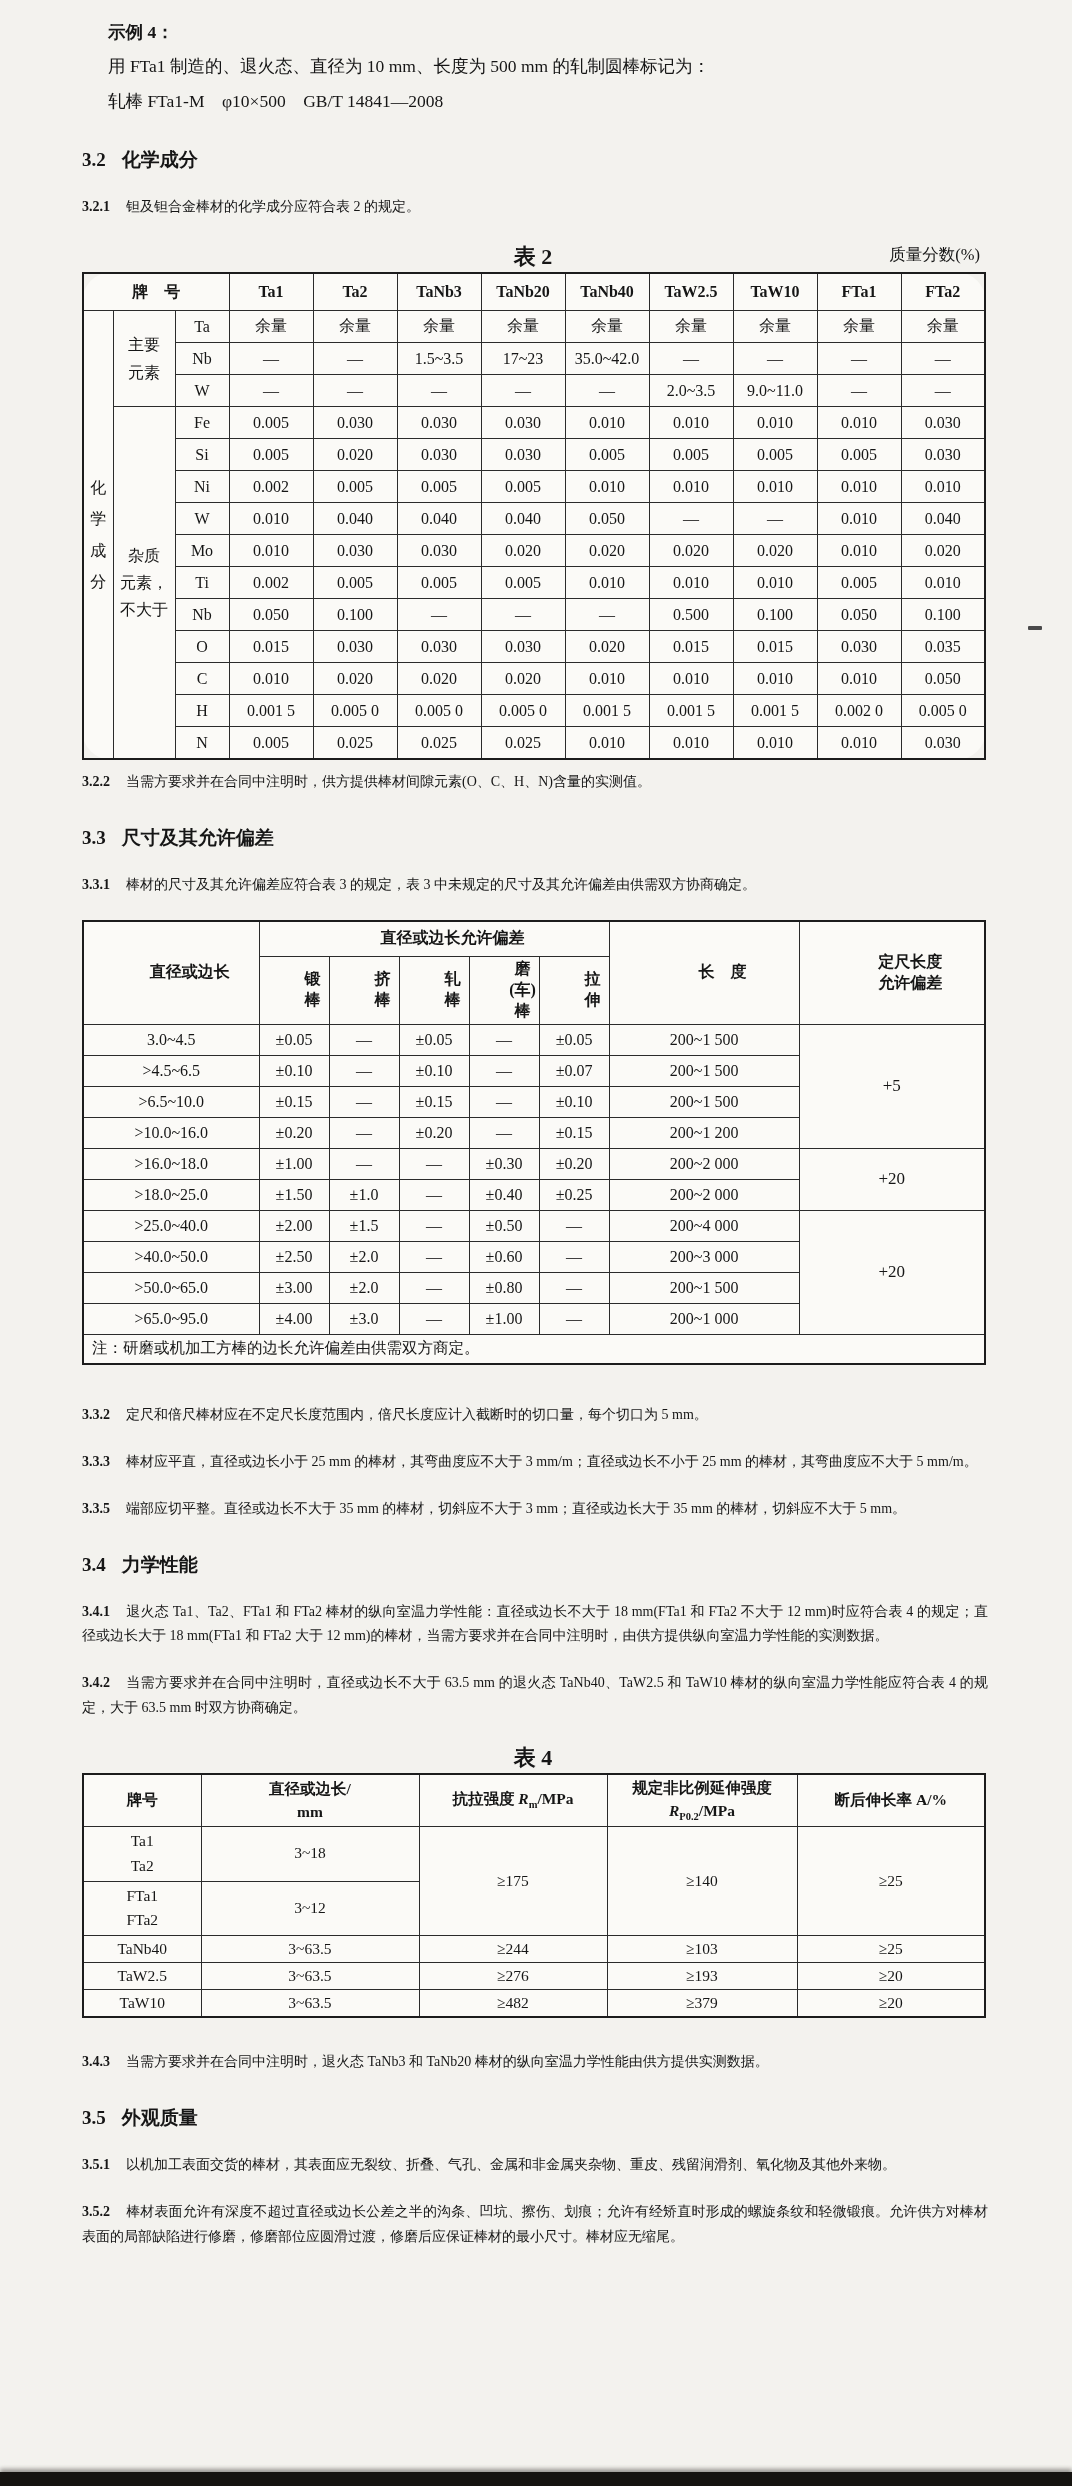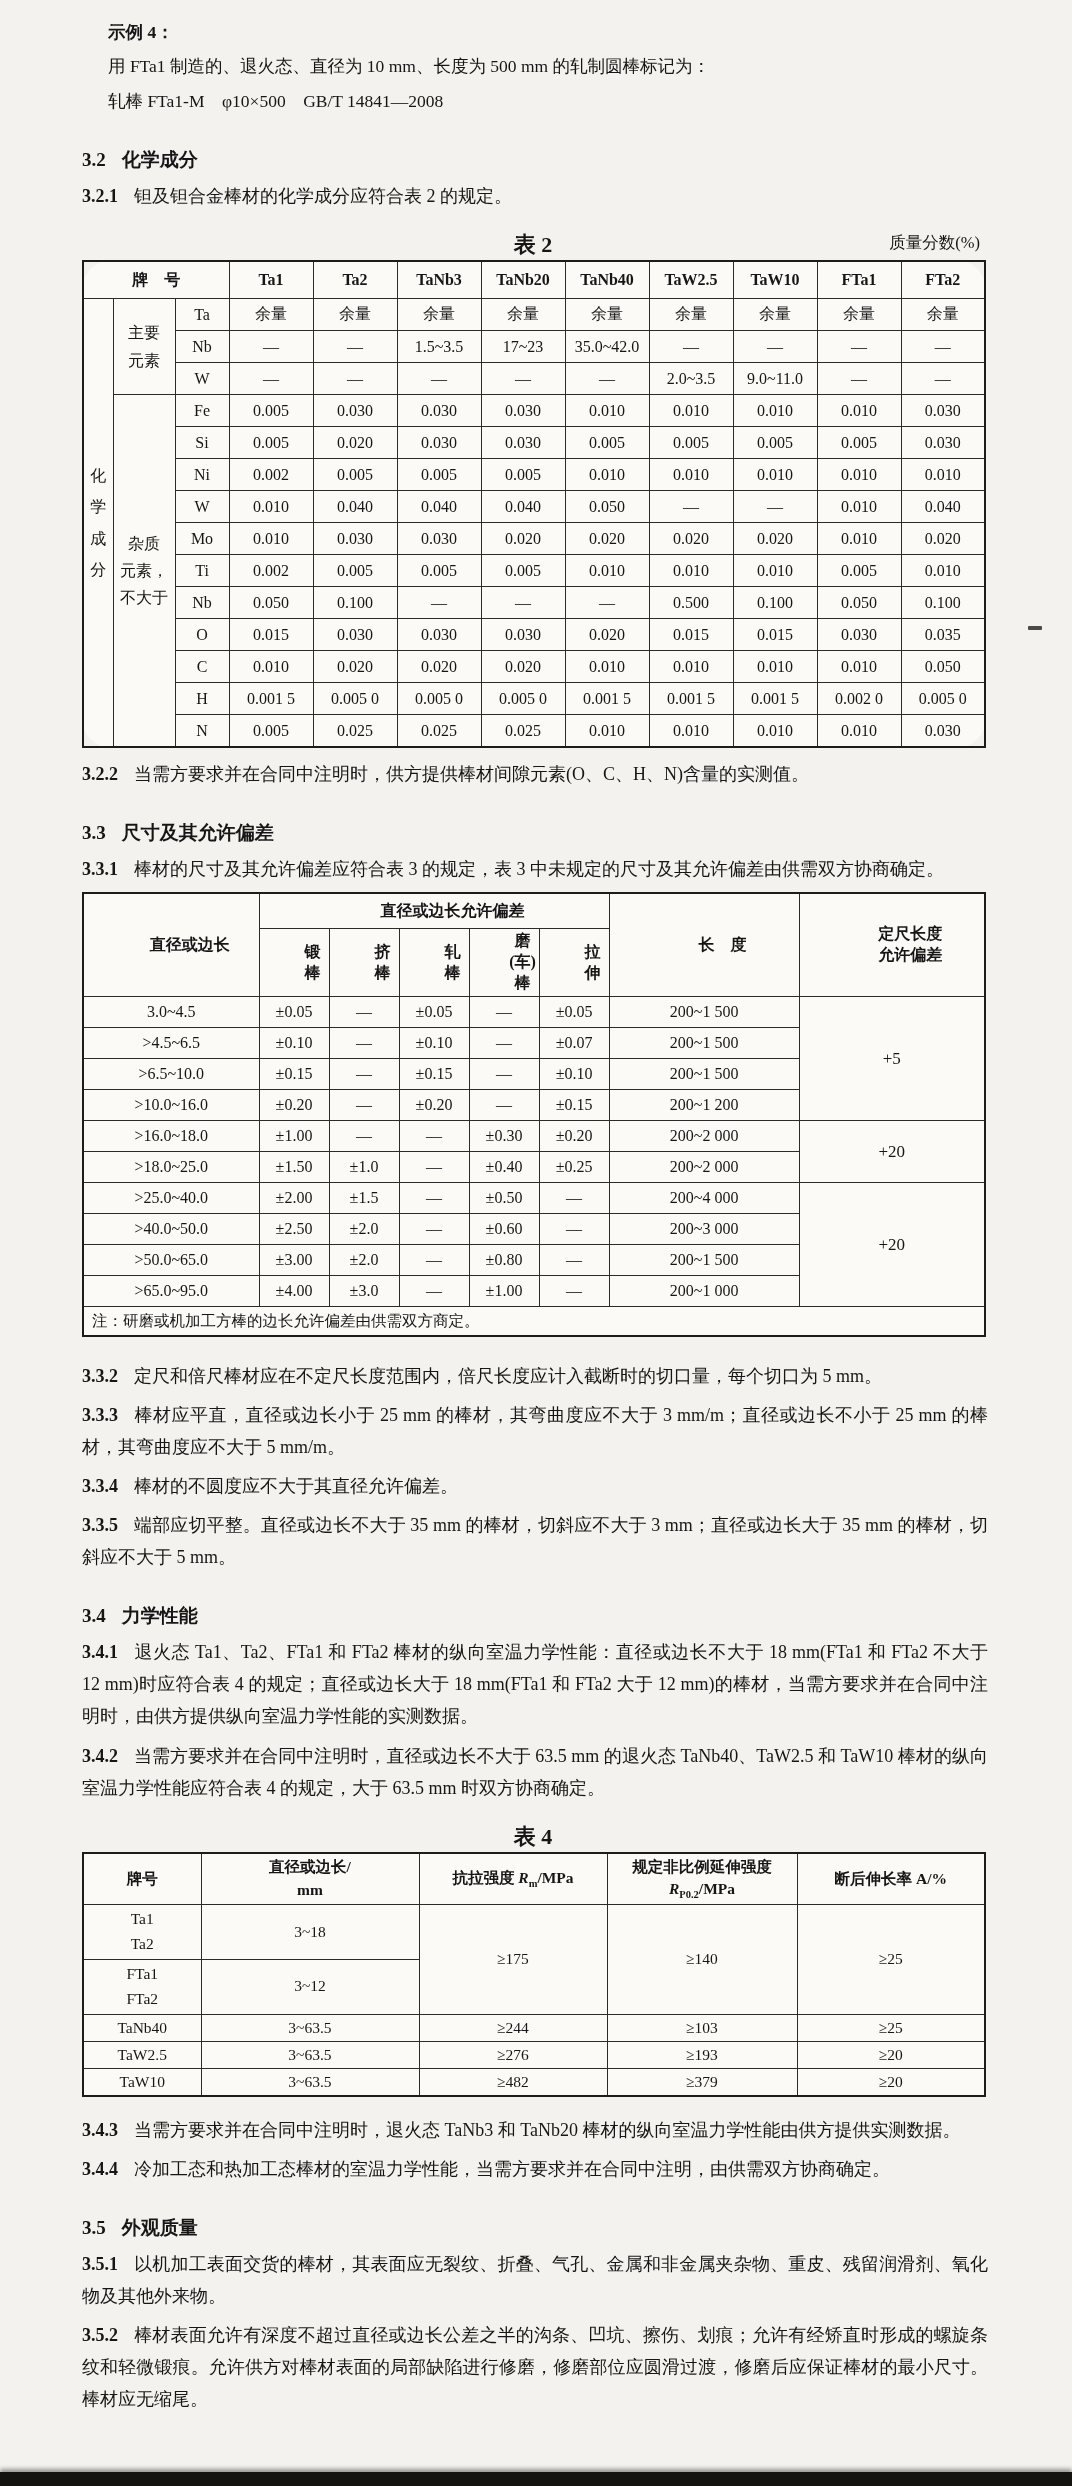--- a/index.html
+++ b/index.html
@@ -9,21 +9,21 @@
     font-family:"Liberation Serif","DejaVu Serif",serif;
   }
   .content { padding:14px 84px 0 82px; }
 
   
   .intro { margin-left:26px; font-size:17.5px; line-height:1.85; }
   .intro p { margin:2px 0; }
   .intro .example-label { font-weight:bold; }
 
   
-  p.clause { font-size:18px; line-height:1.78; margin:7px 0; text-align:justify; }
+  p.clause { font-size:14px; line-height:1.78; margin:22px 0; text-align:justify; }
   p.heading { font-size:19px; font-weight:bold; margin:30px 0 6px; }
   .num { font-weight:bold; margin-right:16px; white-space:nowrap; }
 
   
   .tbl-caption { width:902px; position:relative; margin:18px 0 6px; height:24px; }
   .tbl-caption .cap { position:absolute; left:0; right:0; text-align:center; font-weight:bold; font-size:22px; }
   .tbl-caption .unit { position:absolute; right:4px; bottom:0; font-size:16.5px; }
 
   table { border-collapse:collapse; table-layout:fixed; width:902px;
           text-align:center; background:#fbfaf7; }
@@ -400,21 +400,20 @@
     <tbody>
       <tr>
         <td colspan="8" class="note-cell">注：研磨或机加工方棒的边长允许偏差由供需双方商定。</td>
       </tr>
     </tbody>
   </table>
 
   <div style="height:16px"></div>
   <p class="clause"><span class="num">3.3.2</span><span>定尺和倍尺棒材应在不定尺长度范围内，倍尺长度应计入截断时的切口量，每个切口为 5 mm。</span></p>
   <p class="clause"><span class="num">3.3.3</span><span>棒材应平直，直径或边长小于 25 mm 的棒材，其弯曲度应不大于 3 mm/m；直径或边长不小于 25 mm 的棒材，其弯曲度应不大于 5 mm/m。</span></p>
-  <p class="clause"><span class="num">3.3.4</span><span>棒材的不圆度应不大于其直径允许偏差。</span></p>
   <p class="clause"><span class="num">3.3.5</span><span>端部应切平整。直径或边长不大于 35 mm 的棒材，切斜应不大于 3 mm；直径或边长大于 35 mm 的棒材，切斜应不大于 5 mm。</span></p>
 
   <p class="heading"><span class="num">3.4</span><span>力学性能</span></p>
   <p class="clause"><span class="num">3.4.1</span><span>退火态 Ta1、Ta2、FTa1 和 FTa2 棒材的纵向室温力学性能：直径或边长不大于 18 mm(FTa1 和 FTa2 不大于 12 mm)时应符合表 4 的规定；直径或边长大于 18 mm(FTa1 和 FTa2 大于 12 mm)的棒材，当需方要求并在合同中注明时，由供方提供纵向室温力学性能的实测数据。</span></p>
   <p class="clause"><span class="num">3.4.2</span><span>当需方要求并在合同中注明时，直径或边长不大于 63.5 mm 的退火态 TaNb40、TaW2.5 和 TaW10 棒材的纵向室温力学性能应符合表 4 的规定，大于 63.5 mm 时双方协商确定。</span></p>
 
   <div class="tbl-caption">
     <span class="cap">表 4</span>
   </div>
   <table class="t4">
@@ -468,21 +467,20 @@
         <td>3~63.5</td>
         <td>≥482</td>
         <td>≥379</td>
         <td>≥20</td>
       </tr>
     </tbody>
   </table>
 
   <div style="height:10px"></div>
   <p class="clause"><span class="num">3.4.3</span><span>当需方要求并在合同中注明时，退火态 TaNb3 和 TaNb20 棒材的纵向室温力学性能由供方提供实测数据。</span></p>
-  <p class="clause"><span class="num">3.4.4</span><span>冷加工态和热加工态棒材的室温力学性能，当需方要求并在合同中注明，由供需双方协商确定。</span></p>
 
   <p class="heading"><span class="num">3.5</span><span>外观质量</span></p>
   <p class="clause"><span class="num">3.5.1</span><span>以机加工表面交货的棒材，其表面应无裂纹、折叠、气孔、金属和非金属夹杂物、重皮、残留润滑剂、氧化物及其他外来物。</span></p>
   <p class="clause"><span class="num">3.5.2</span><span>棒材表面允许有深度不超过直径或边长公差之半的沟条、凹坑、擦伤、划痕；允许有经矫直时形成的螺旋条纹和轻微锻痕。允许供方对棒材表面的局部缺陷进行修磨，修磨部位应圆滑过渡，修磨后应保证棒材的最小尺寸。棒材应无缩尾。</span></p>
 
 </div>
 
 <div class="artifact-dash"></div>
 <div class="scan-bottom"></div>
 

